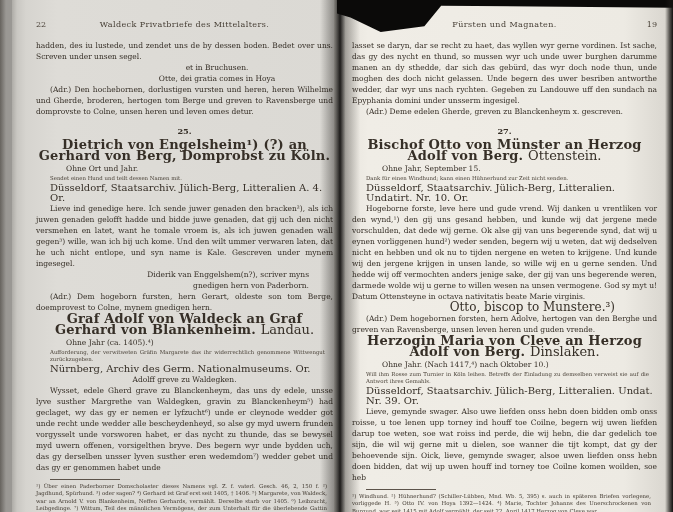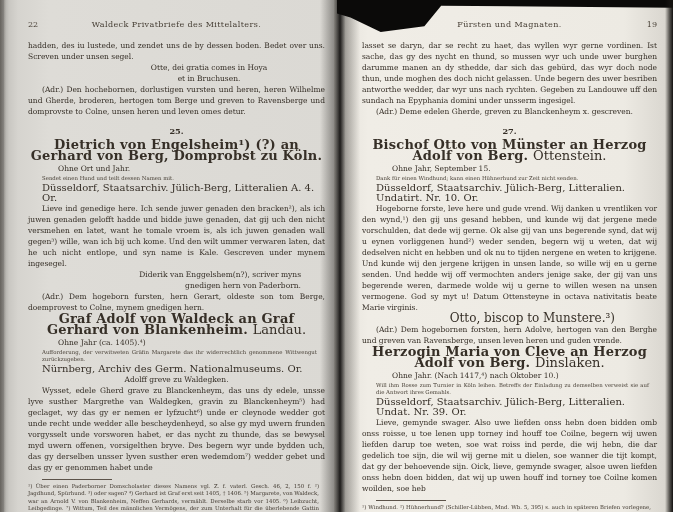--- a/index.html
+++ b/index.html
@@ -2,28 +2,28 @@
 <html><head>
 <meta charset="utf-8">
 <style>
   html,body { margin:0; padding:0; }
   .scan {
     position:relative; width:673px; height:512px; overflow:hidden;
     background:#9a9894; font-family:"DejaVu Serif", serif;
   }
   .page { position:absolute; top:0; height:512px; box-sizing:border-box; color:#362f27; }
   .page-left {
-    left:4px; width:334px;
+    left:12px; width:334px;
     background:linear-gradient(90deg,#aeaca7 0,#c9c7c2 5px,#d6d4cf 14px,#dedcd7 45px,#dbd9d4 100%);
     padding:20px 13px 0 24px;
   }
   .page-right {
     left:334px; width:339px;
     background:linear-gradient(90deg,#c6c3bc 0,#e7e4dd 12px,#f0ede6 34px,#edeae3 290px,#d6d3cc 100%);
-    padding:20px 16px 0 28px;
+    padding:20px 16px 0 18px;
   }
   .gutter {
     position:absolute; left:320px; top:0; width:40px; height:512px; pointer-events:none;
     background:linear-gradient(90deg, rgba(18,16,13,0) 0%, rgba(18,16,13,0.40) 36%,
       rgba(8,7,6,0.90) 50%, rgba(18,16,13,0.32) 64%, rgba(18,16,13,0) 100%);
   }
   .edge-top-right {
     position:absolute; left:337px; top:0; width:336px; height:32px; background:#0b0a09;
     clip-path:polygon(0 0,100% 0,100% 24%,31% 18%,26% 82%,13% 100%,4% 55%,0 42%);
   }
@@ -61,22 +61,22 @@
 
   <div class="page page-left">
     <div class="runhead">
       <span class="num">22</span>
       <span class="title">Waldeck Privatbriefe des Mittelalters.</span>
       <span class="num-r"></span>
     </div>
 
     <p class="bt">hadden, des iu lustede, und zendet uns de by dessen boden. Bedet over uns. Screven under unsen segel.</p>
     <div class="sigc">
+      <div>et in Bruchusen.</div>
       <div>Otte, dei gratia comes in Hoya</div>
-      <div>et in Bruchusen.</div>
     </div>
     <p class="bt ind">(Adr.) Den hochebornen, dorlustigen vursten und heren, heren Wilhelme und Gherde, broderen, hertogen tom Berge und greven to Ravensberge und domprovste to Colne, unsen heren und leven omes detur.</p>
 
     <div>
       <div class="sec-num">25.</div>
       <div class="sec-title">
         <span>Dietrich von Engelsheim¹) (?) an Gerhard von Berg, Domprobst zu Köln.</span>
       </div>
       <div class="sec-date">Ohne Ort und Jahr.</div>
       <div class="regest">Sendet einen Hund und teilt dessen Namen mit.</div>

